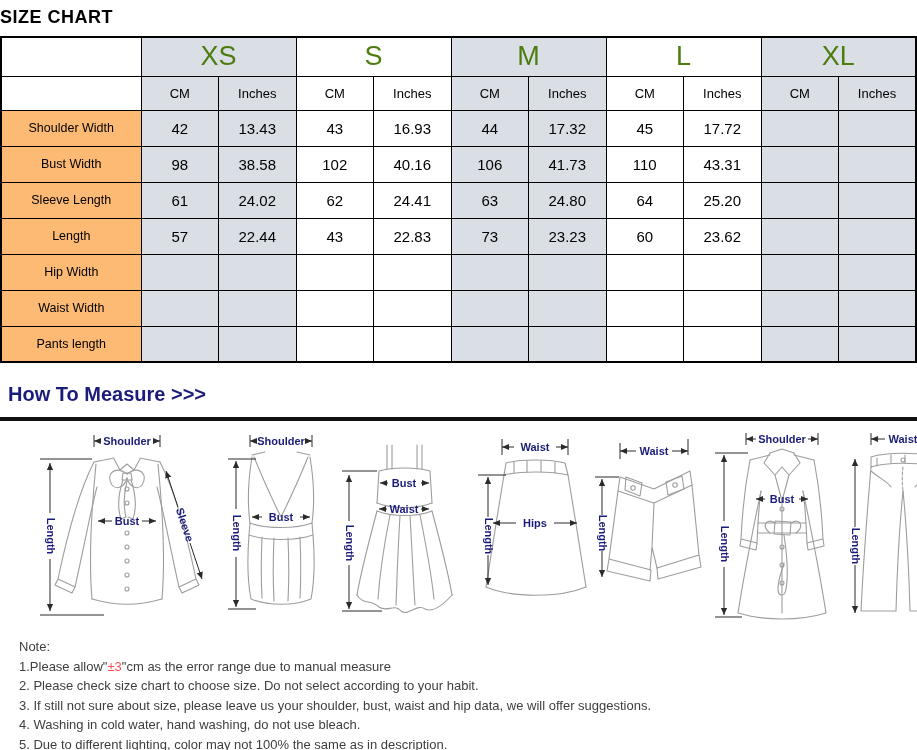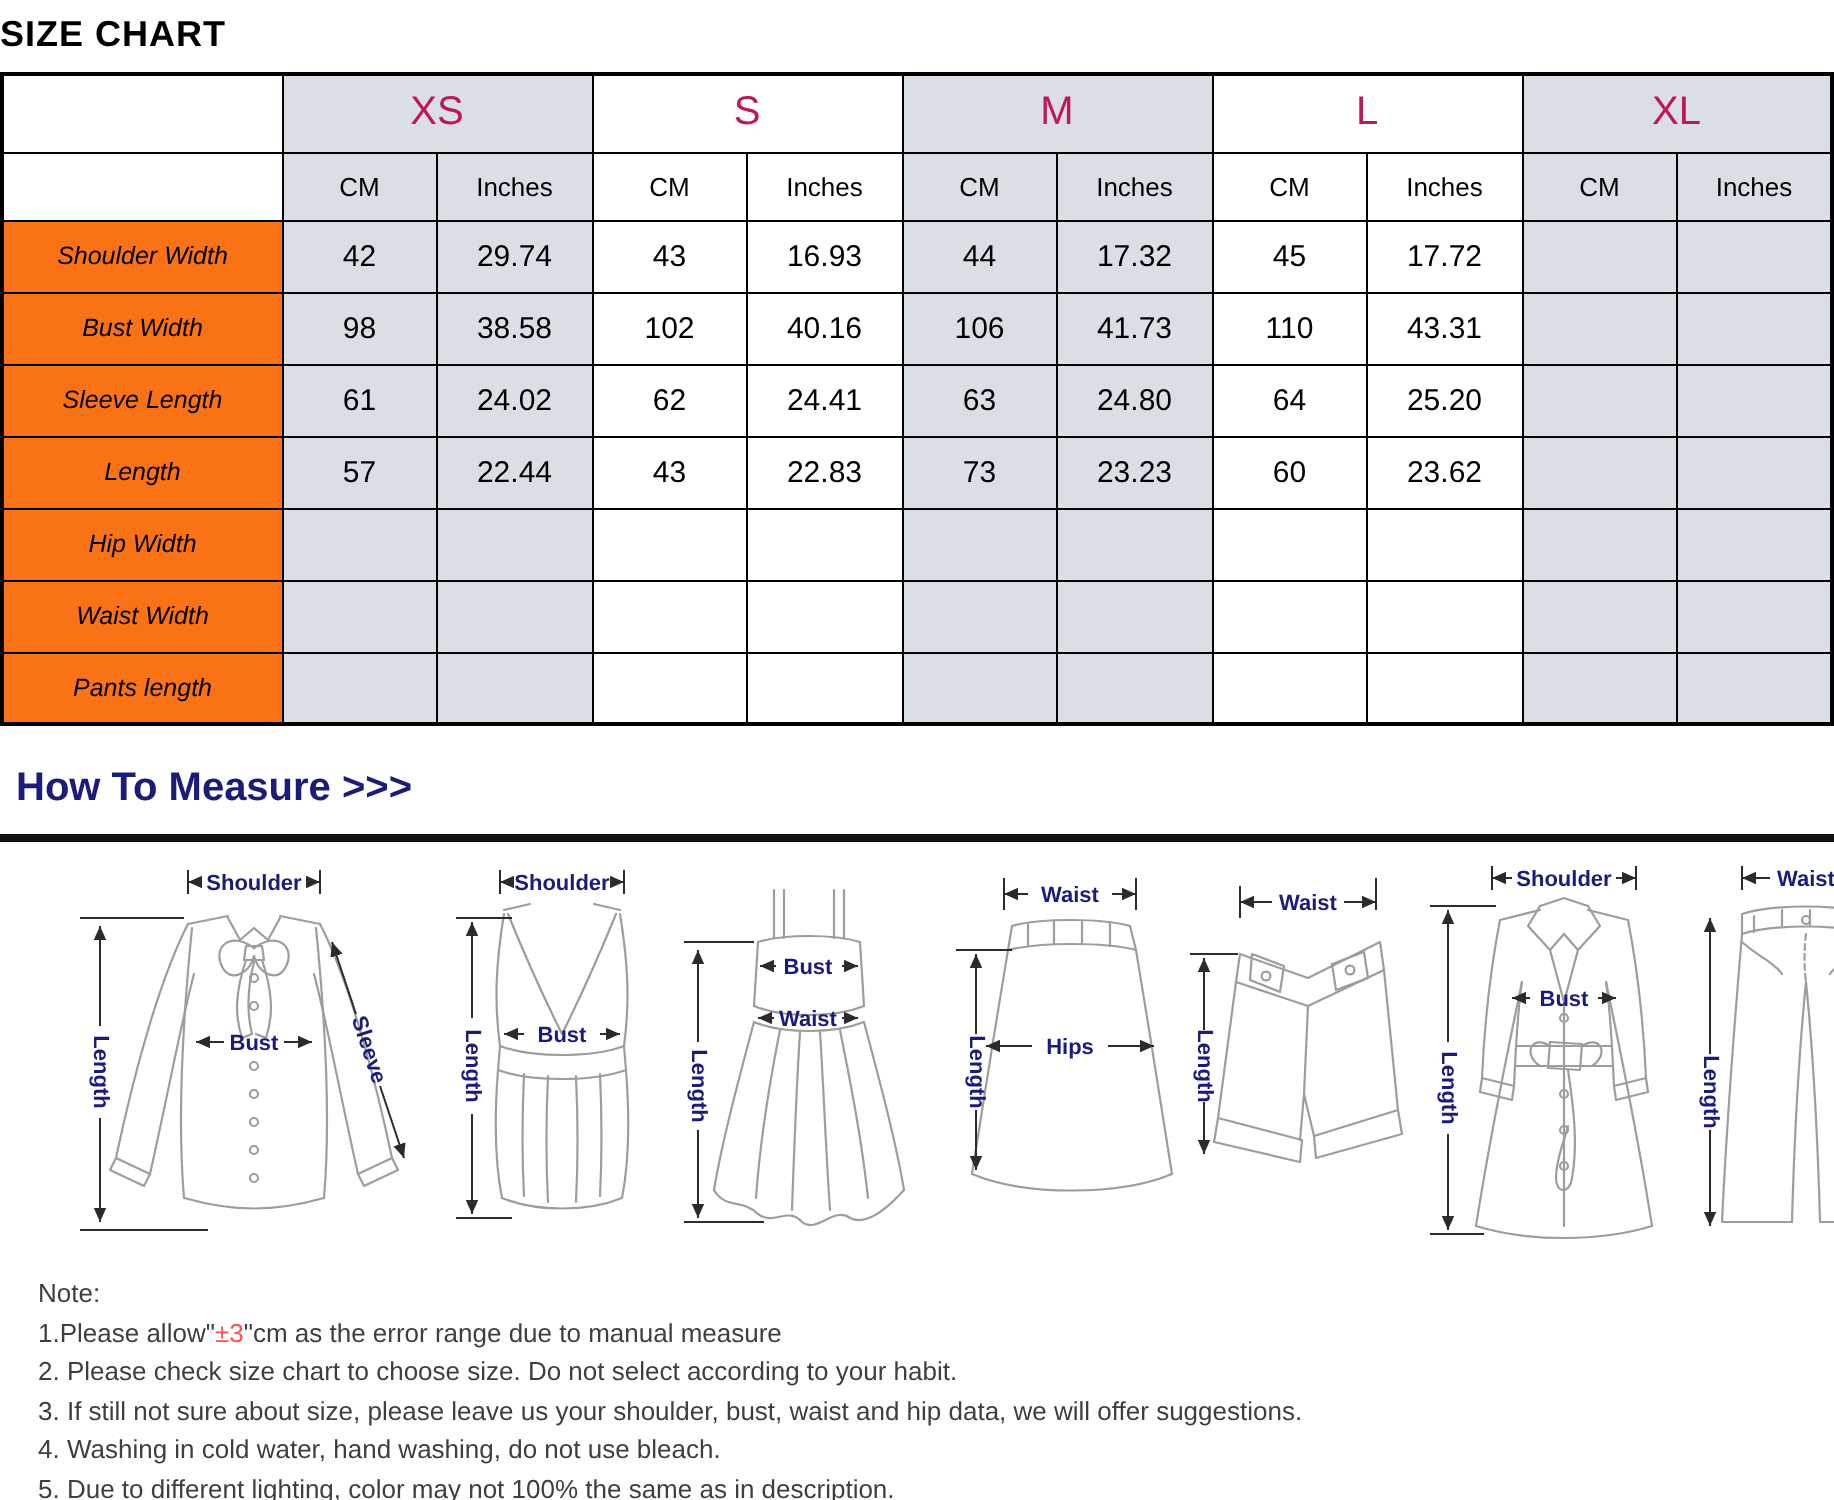--- a/index.html
+++ b/index.html
@@ -8,23 +8,23 @@
     width:917px; height:750px; background:#fff; overflow:hidden;
     font-family:"Liberation Sans", sans-serif; color:#000;
   }
   .page { width:917px; }
 
   .title { text-align:left; font-size:18px; font-weight:bold; margin:7px 0 8px 0; letter-spacing:0.5px; }
 
   table.size-chart { border-collapse:collapse; width:917px; table-layout:fixed; border:2px solid #000; }
   table.size-chart th, table.size-chart td { border:1px solid #000; text-align:center; vertical-align:middle; padding:0; font-weight:normal; }
   .corner { width:140px; background:#fff; }
-  .size-head { height:39px; font-size:20px; font-weight:bold; color:#be185d; }
+  .size-head { height:39px; font-size:27px; font-weight:bold; color:#4d7c0f; }
   .unit-head { height:34px; font-size:13px; font-weight:bold; }
-  .row-label { font-size:12.5px; background:#f97316;font-style:italic; }
+  .row-label { font-size:12.5px; background:#fdba74; }
   td.val { height:36px; font-size:15px; }
   .shade { background:#dadee5; }
 
   .measure-heading { margin:20px 0 12px 8px; font-size:20px; font-weight:bold; color:#1b1b7a; line-height:22px; }
   .divider { height:4px; background:#111; margin-top:4px; width:917px; }
 
   .diagrams { display:flex; margin-top:8px; height:198px;padding-left:32px; }
   .diagrams svg { display:block; flex:0 0 auto; overflow:visible; }
   .garment { stroke:#9d9d9d; fill:none; stroke-width:1.1; stroke-linejoin:round; stroke-linecap:round; }
   .meas { stroke:#2b2b2b; fill:none; stroke-width:1; }
@@ -61,21 +61,21 @@
           <th class="unit-head">CM</th>
           <th class="unit-head">Inches</th>
           <th class="unit-head shade">CM</th>
           <th class="unit-head shade">Inches</th>
         </tr>
       </thead>
     <tbody>
         <tr>
           <th class="row-label">Shoulder Width</th>
           <td class="val shade">42</td>
-          <td class="val shade">29.74</td>
+          <td class="val shade">13.43</td>
           <td class="val">43</td>
           <td class="val">16.93</td>
           <td class="val shade">44</td>
           <td class="val shade">17.32</td>
           <td class="val">45</td>
           <td class="val">17.72</td>
           <td class="val shade"></td>
           <td class="val shade"></td>
         </tr>
         <tr>

